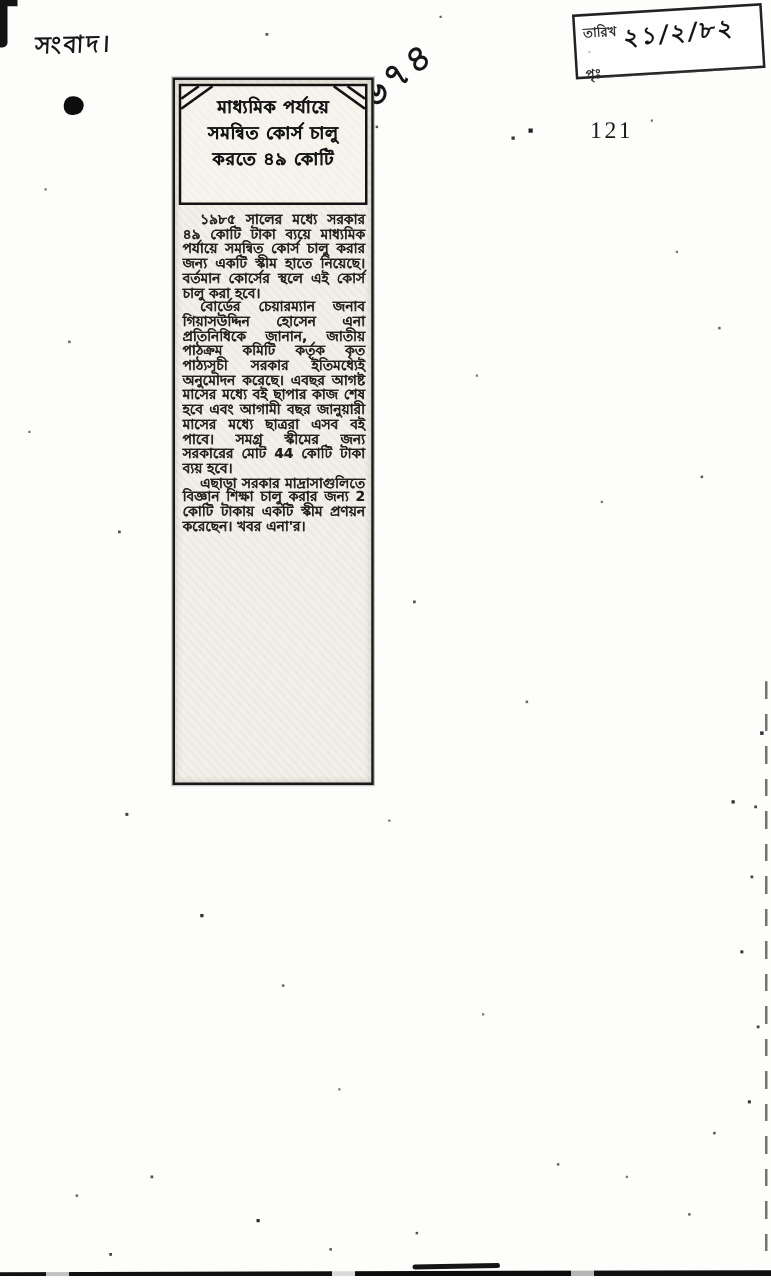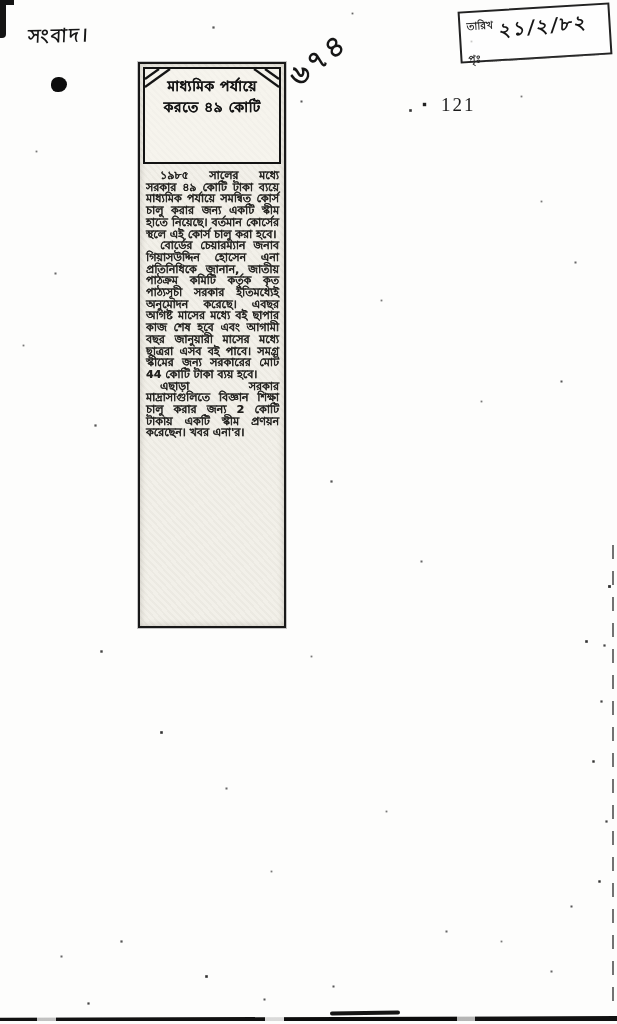--- a/index.html
+++ b/index.html
@@ -89,28 +89,28 @@
   .stamp-label{ font-size:10.5px; font-weight:bold; color:#2a2a2a; padding-top:3px; white-space:nowrap; }
   .stamp-date-value{
     font-size:19px; font-weight:bold; letter-spacing:2px;
     transform:rotate(-2deg) skewX(-8deg); color:#151515;
   }
   .stamp-row2{ margin-top:1px; display:flex; align-items:center; gap:4px; }
   .stamp-dots{ flex:1; border-bottom:1.5px dotted #4a4a4a; height:8px; }
 
   
   .page-num{
-    position:absolute; left:441px; top:94px;
+    position:absolute; left:472px; top:94px;
     font-family:"Liberation Serif", serif;
     font-size:19px; letter-spacing:2px; color:#1b1b1b;
   }
 
   
   .clipping{
-    position:absolute; left:138px; top:62px; width:148px; height:566px;
+    position:absolute; left:138px; top:62px; width:161px; height:566px;
     background:
       repeating-linear-gradient(47deg, rgba(120,115,100,.05) 0 2px, rgba(0,0,0,0) 2px 5px),
       #f2f0e9;
     border:2px solid #181818;
     box-shadow:0 0 0 1px rgba(30,30,30,.25), inset 0 0 6px rgba(60,55,40,.25);
     overflow:hidden;
   }
   .headline-box{
     margin:3px; border:2px solid #121212; height:97px;
     position:relative; text-align:center; padding-top:7px;
@@ -167,20 +167,21 @@
     <div class="headline-box">
       <svg class="corner tl" viewBox="0 0 30 20">
         <line x1="1" y1="19" x2="26" y2="1"></line>
         <line x1="1" y1="11" x2="15" y2="1"></line>
       </svg>
       <svg class="corner tr" viewBox="0 0 30 20">
         <line x1="1" y1="19" x2="26" y2="1"></line>
         <line x1="1" y1="11" x2="15" y2="1"></line>
       </svg>
       <span class="headline-line">মাধ্যমিক পর্যায়ে</span>
+      <span class="headline-line">সমন্বিত কোর্স চালু</span>
       <span class="headline-line">করতে ৪৯ কোটি</span>
     </div>
 
     <div class="article">
       <p>১৯৮৫ সালের মধ্যে সরকার ৪৯ কোটি টাকা ব্যয়ে মাধ্যমিক পর্যায়ে সমন্বিত কোর্স চালু করার জন্য একটি স্কীম হাতে নিয়েছে। বর্তমান কোর্সের স্থলে এই কোর্স চালু করা হবে।</p>
       <p>বোর্ডের চেয়ারম্যান জনাব গিয়াসউদ্দিন হোসেন এনা প্রতিনিধিকে জানান, জাতীয় পাঠক্রম কমিটি কর্তৃক কৃত পাঠ্যসূচী সরকার ইতিমধ্যেই অনুমোদন করেছে। এবছর আগষ্ট মাসের মধ্যে বই ছাপার কাজ শেষ হবে এবং আগামী বছর জানুয়ারী মাসের মধ্যে ছাত্ররা এসব বই পাবে। সমগ্র স্কীমের জন্য সরকারের মোট 44 কোটি টাকা ব্যয় হবে।</p>
       <p>এছাড়া সরকার মাদ্রাসাগুলিতে বিজ্ঞান শিক্ষা চালু করার জন্য 2 কোটি টাকায় একটি স্কীম প্রণয়ন করেছেন। খবর এনা'র।</p>
     </div>
 
   </div>

